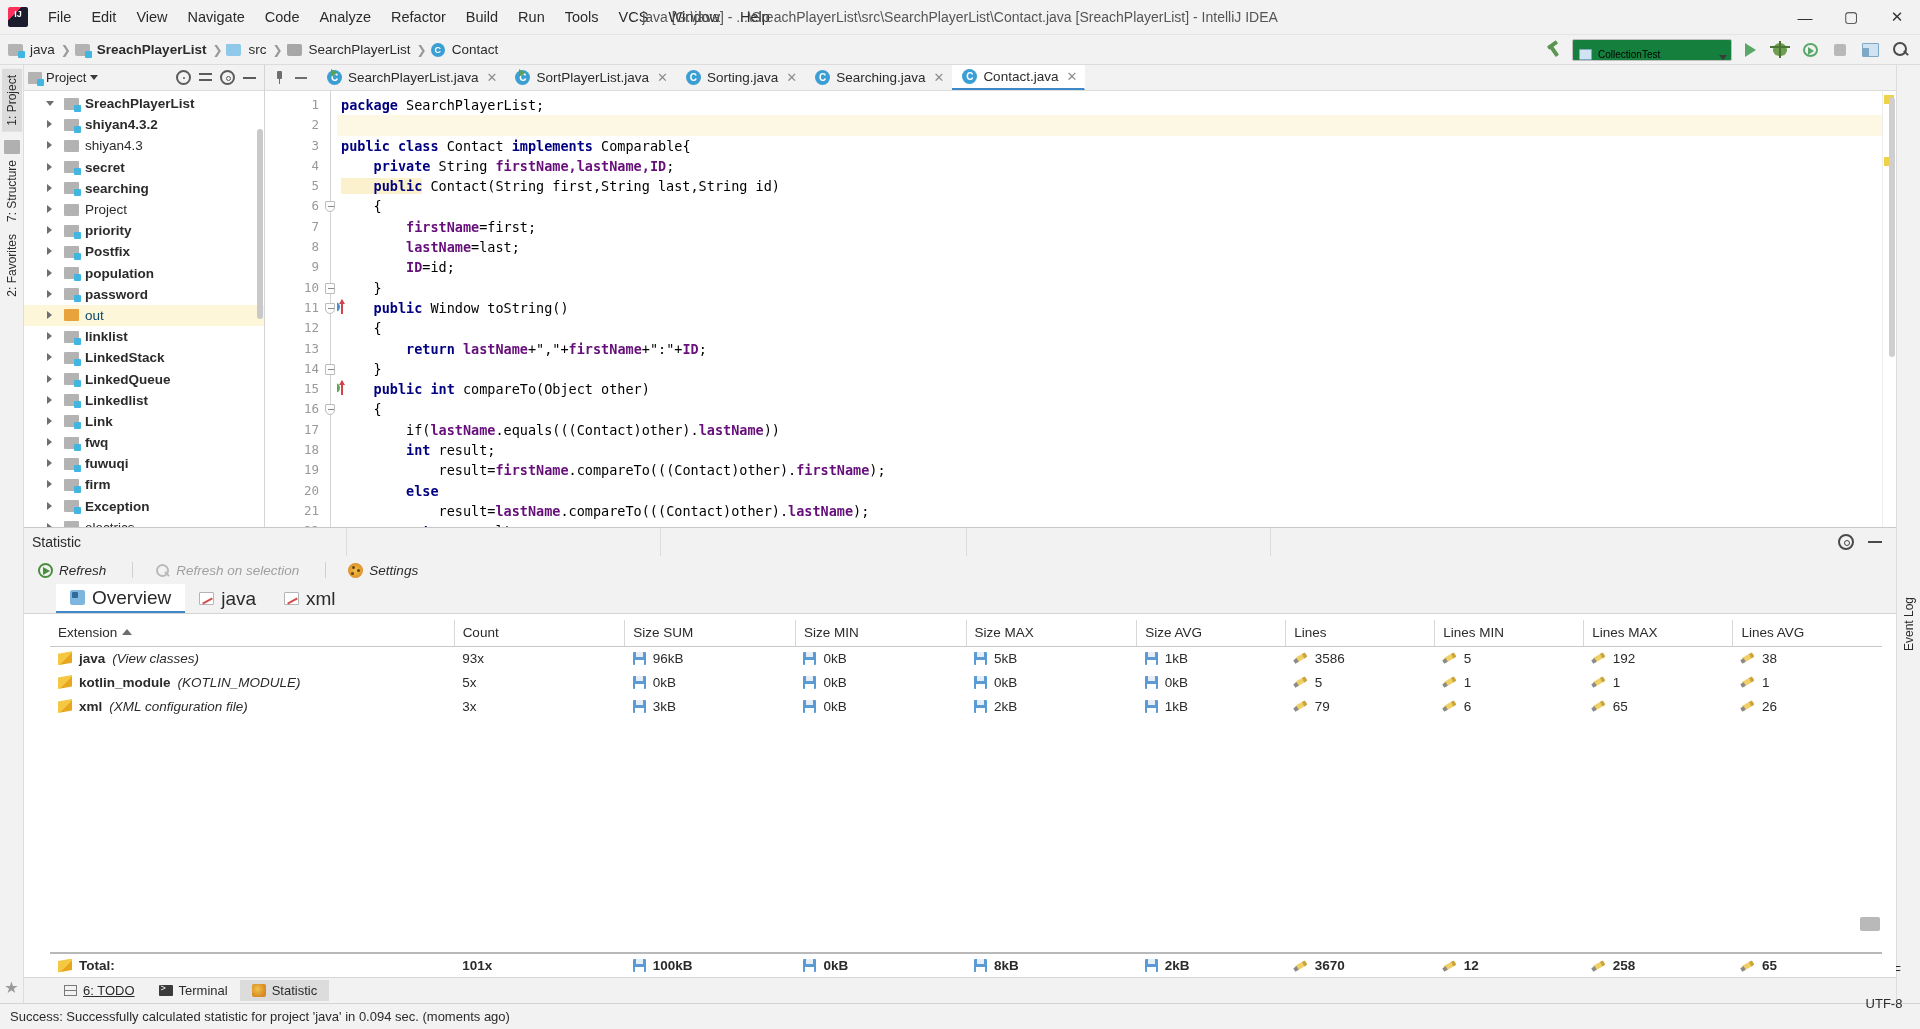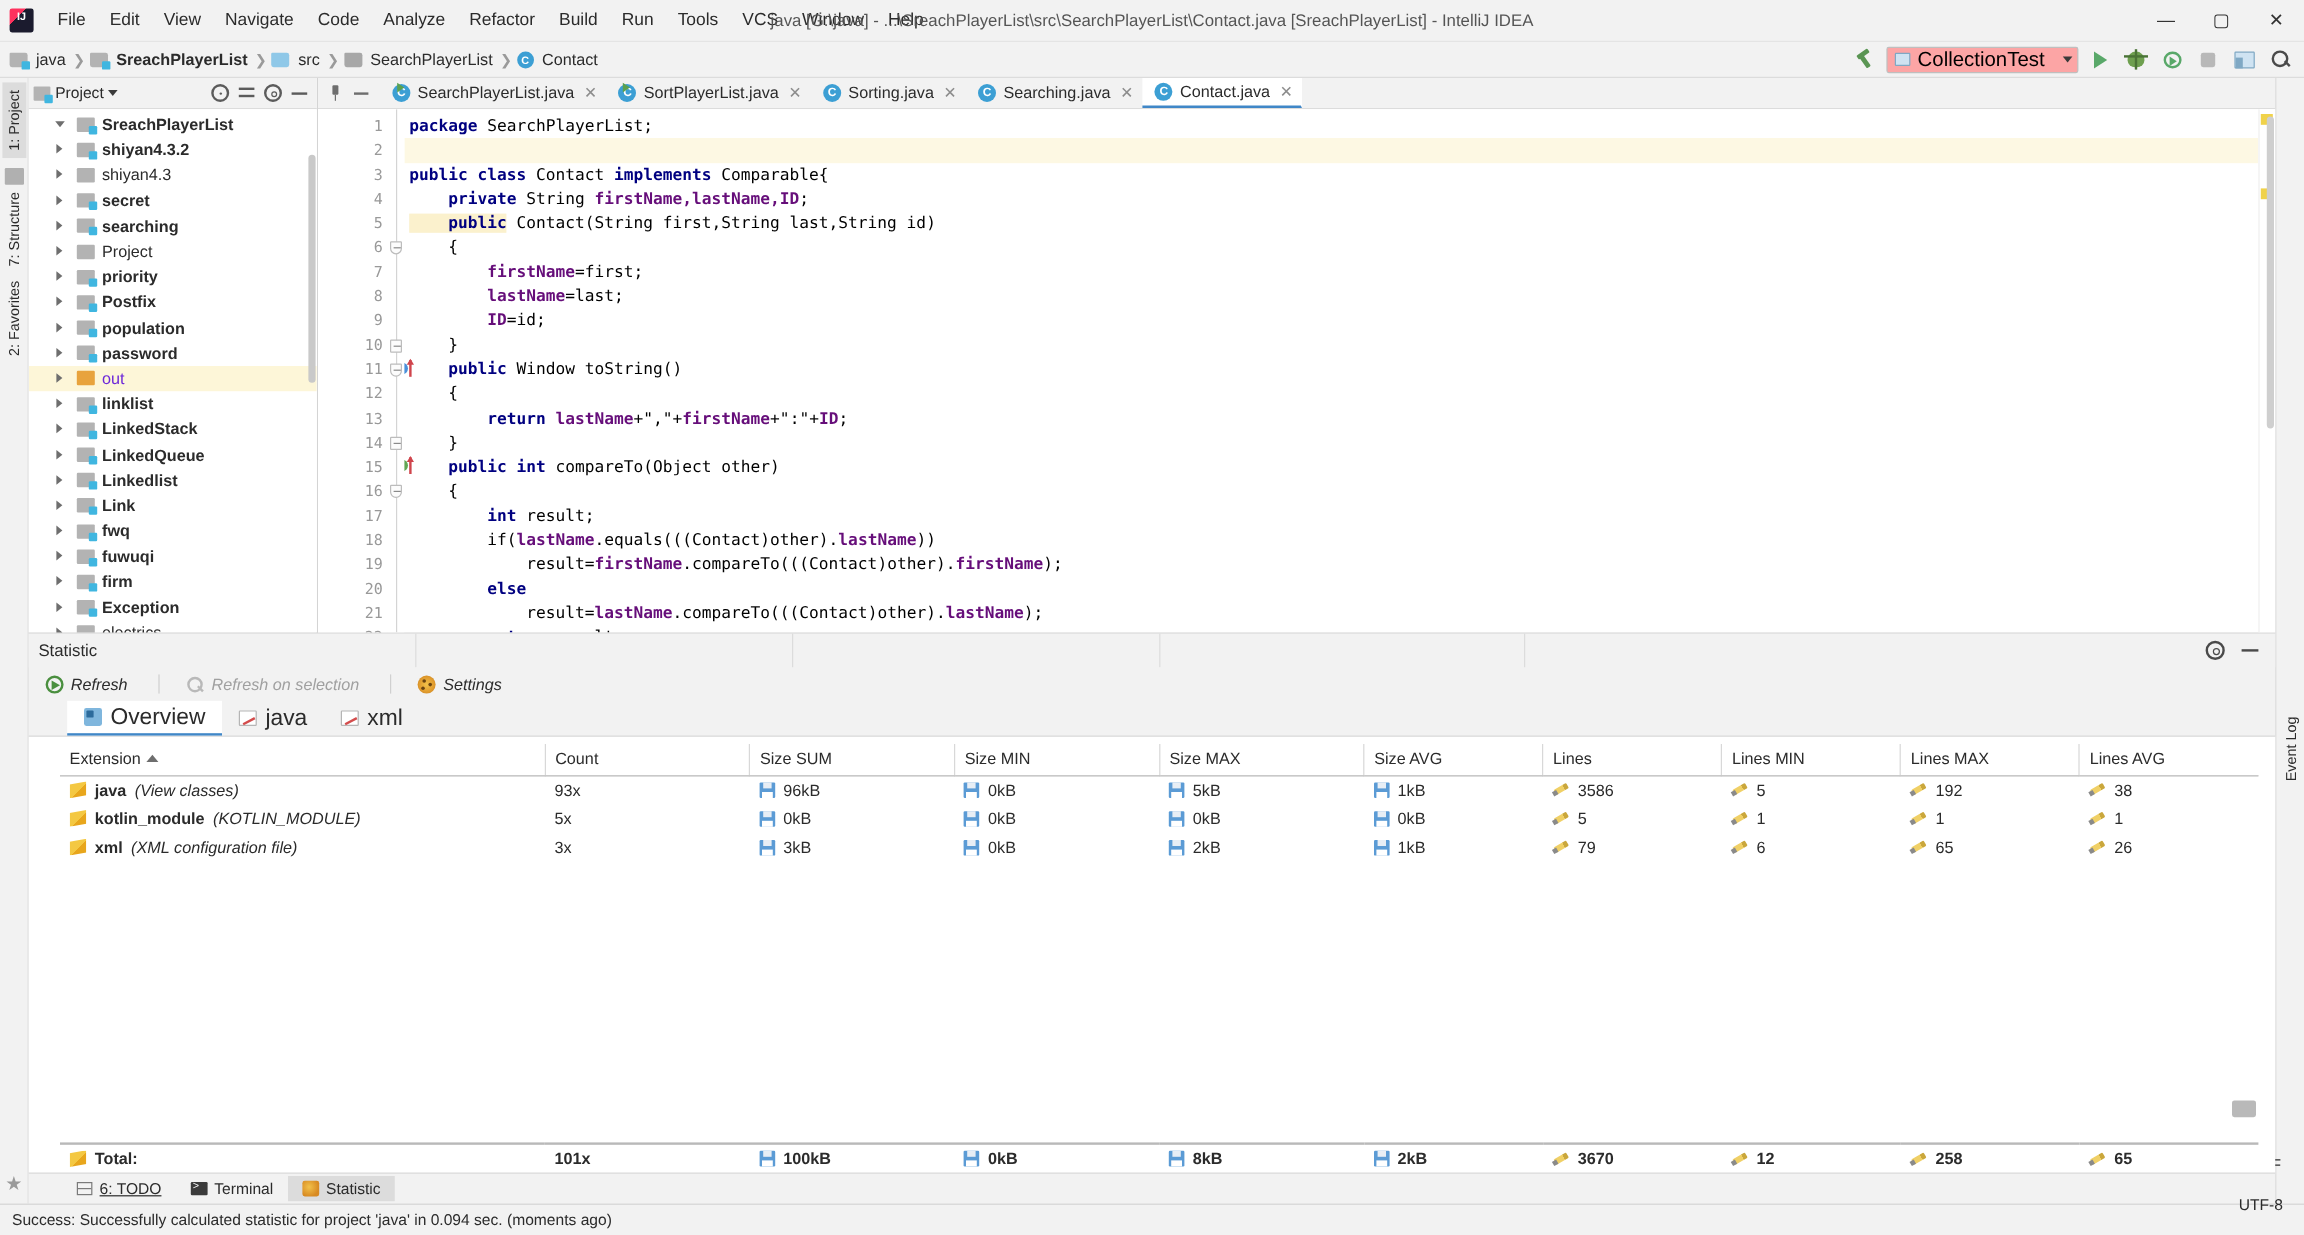--- a/index.html
+++ b/index.html
@@ -71,23 +71,23 @@
   .hammer-ic { width: 22px; height: 20px; position: relative; }
   .hammer-ic::before {
     content:""; position:absolute; left:3px; top:3px; width:11px; height:4px;
     background:#5a9553; transform: rotate(-35deg); border-radius:1px;
   }
   .hammer-ic::after {
     content:""; position:absolute; left:8px; top:5px; width:4px; height:12px;
     background:#5a9553; transform: rotate(-35deg); border-radius:1px;
   }
   .runcfg {
-    display: flex; align-items: center; height: 22px; min-width: 160px;
-    background: #fca5a5; border: 1px solid #bfbfbf; border-radius: 2px;
-    padding: 0 4px 0 6px; font-size: 17px; gap: 6px;
+    display: flex; align-items: flex-end; height: 22px; min-width: 160px;
+    background: #15803d; border: 1px solid #bfbfbf; border-radius: 2px;
+    padding: 0 4px 0 6px; font-size: 10px; gap: 6px;
   }
   .runcfg .cfg-ic {
     width: 13px; height: 11px; background: #cfe3f2; border: 1px solid #7fa8c4; border-radius: 1px;
   }
   .runcfg .cfg-label { flex: 1; }
   .caret-d { width: 0; height: 0; border-left: 4px solid transparent; border-right: 4px solid transparent; border-top: 5px solid #3a3a3a; }
   .tb-ic { width: 24px; height: 22px; display:flex; align-items:center; justify-content:center; }
   .tri-run { width:0;height:0;border-left:11px solid #59a869;border-top:7px solid transparent;border-bottom:7px solid transparent; }
   .bug-ic { width:14px;height:13px;border-radius:50% 50% 45% 45%;background:#6e9f4f;position:relative; }
   .bug-ic::before{content:"";position:absolute;left:-3px;top:3px;width:20px;height:1.6px;background:#4a7336;}
@@ -154,21 +154,21 @@
     border-left:4px solid transparent;border-right:4px solid transparent;border-top:5px solid #6e6e6e;
     left:0; top:2px;
   }
   .tfold {
     width: 15px; height: 12px; background: #b3b3b3; border-radius: 1px; margin-right: 6px;
     flex: none; position: relative;
   }
   .tfold.mod::after { content:""; position:absolute;right:-2px;bottom:-2px;width:7px;height:7px;background:#40b6e0;border-radius:1px; }
   .tfold.out { background: #e8a33d; }
   .tname.bold { font-weight: bold; }
-  .tname.out { color: #6d28d9; }
+  .tname.out { color: #0c4a6e; }
 
   .pane-scroll {
     position: absolute; right: 0; top: 0; width: 8px; bottom: 0; background: transparent;
   }
   .pane-thumb { position: absolute; right:1px; top: 38px; width: 6px; height: 190px; background: #c9c9c9; border-radius: 3px; }
 
   
   .editor-pane { flex: 1; display: flex; flex-direction: column; min-width: 0; background: #fff; }
   .tabbar {
     height: 26px; display: flex; align-items: stretch; background: #f2f2f2;
@@ -681,22 +681,22 @@
                 <div class="cline"><span class="plain">        </span><span class="fld">firstName</span><span class="plain">=first;</span></div>
                 <div class="cline"><span class="plain">        </span><span class="fld">lastName</span><span class="plain">=last;</span></div>
                 <div class="cline"><span class="plain">        </span><span class="fld">ID</span><span class="plain">=id;</span></div>
                 <div class="cline"><span class="plain">    }</span></div>
                 <div class="cline"><span class="kw">    public </span><span class="plain">Window toString()</span></div>
                 <div class="cline"><span class="plain">    {</span></div>
                 <div class="cline"><span class="plain">        </span><span class="kw">return </span><span class="fld">lastName</span><span class="plain">+","+</span><span class="fld">firstName</span><span class="plain">+":"+</span><span class="fld">ID</span><span class="plain">;</span></div>
                 <div class="cline"><span class="plain">    }</span></div>
                 <div class="cline"><span class="kw">    public int </span><span class="plain">compareTo(Object other)</span></div>
                 <div class="cline"><span class="plain">    {</span></div>
+                <div class="cline"><span class="plain">        if(</span><span class="fld">lastName</span><span class="plain">.equals(((Contact)other).</span><span class="fld">lastName</span><span class="plain">))</span></div>
                 <div class="cline"><span class="plain">        </span><span class="kw">int </span><span class="plain">result;</span></div>
-                <div class="cline"><span class="plain">        if(</span><span class="fld">lastName</span><span class="plain">.equals(((Contact)other).</span><span class="fld">lastName</span><span class="plain">))</span></div>
                 <div class="cline"><span class="plain">            result=</span><span class="fld">firstName</span><span class="plain">.compareTo(((Contact)other).</span><span class="fld">firstName</span><span class="plain">);</span></div>
                 <div class="cline"><span class="plain">        </span><span class="kw">else</span></div>
                 <div class="cline"><span class="plain">            result=</span><span class="fld">lastName</span><span class="plain">.compareTo(((Contact)other).</span><span class="fld">lastName</span><span class="plain">);</span></div>
                 <div class="cline"><span class="plain">        </span><span class="kw">return </span><span class="plain">result;</span></div>
               </div>
             <div class="right-mark">
               <div class="rm-box" style="top:4px;background:#f0d24a;"></div>
               <div class="rm-box" style="top:66px;background:#f0d24a;"></div>
             </div>
             <div class="scroll-v">

